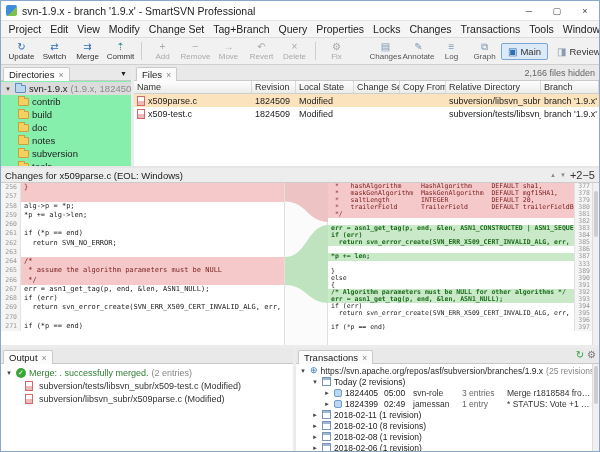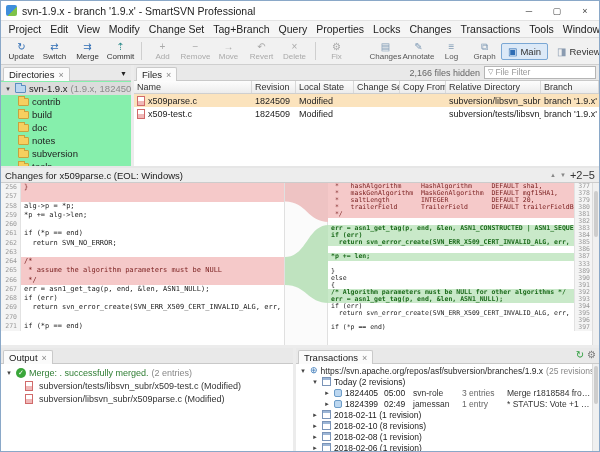--- a/index.html
+++ b/index.html
@@ -293,24 +293,20 @@
     </div>
 
     <div class="files-panel">
       <div class="ptabs">
         <div class="ptab">
           <span>Files</span>
           <span class="x">×</span>
         </div>
         <span class="spacer"></span>
         <span class="hidden-note">2,166 files hidden</span>
-        <div class="filterbox">
-          <span class="filter-icon">▽</span>
-          <input placeholder="File Filter" style="">
-        </div>
       </div>
       <div class="fhead">
         <span class="fh c-name">Name</span>
         <span class="fh c-rev">Revision</span>
         <span class="fh c-state">Local State</span>
         <span class="fh c-cs">Change Set</span>
         <span class="fh c-cf">Copy From</span>
         <span class="fh c-dir">Relative Directory</span>
         <span class="fh c-br">Branch</span>
       </div>

